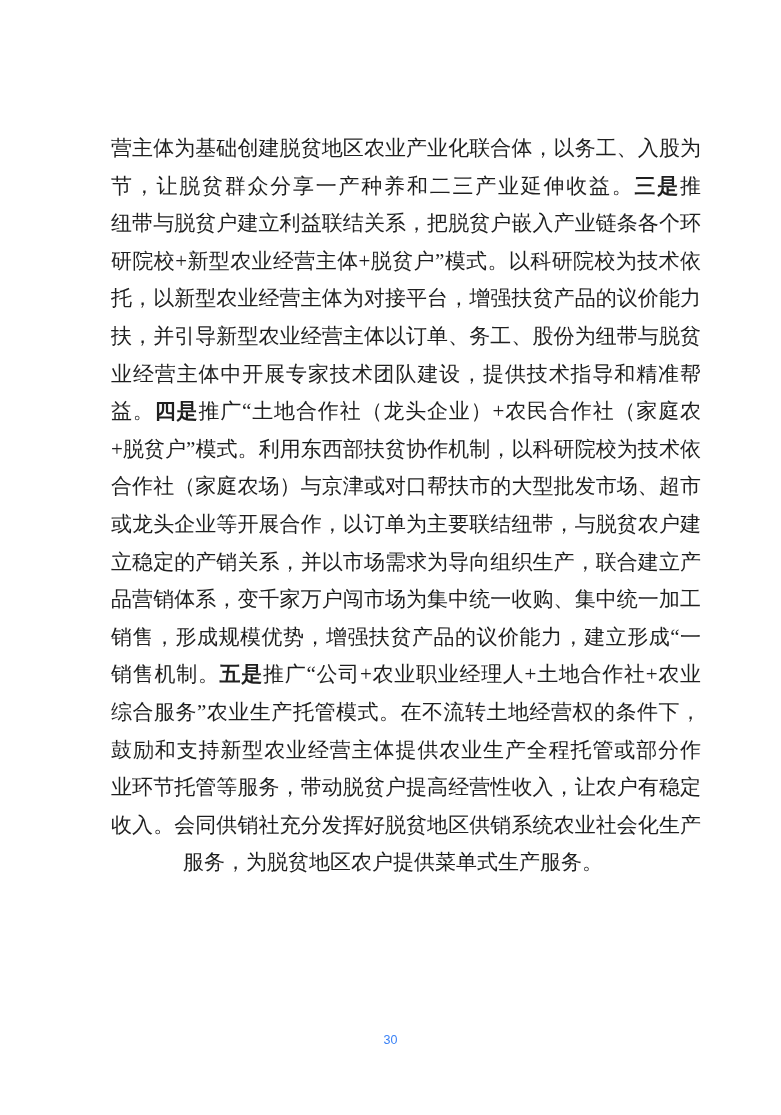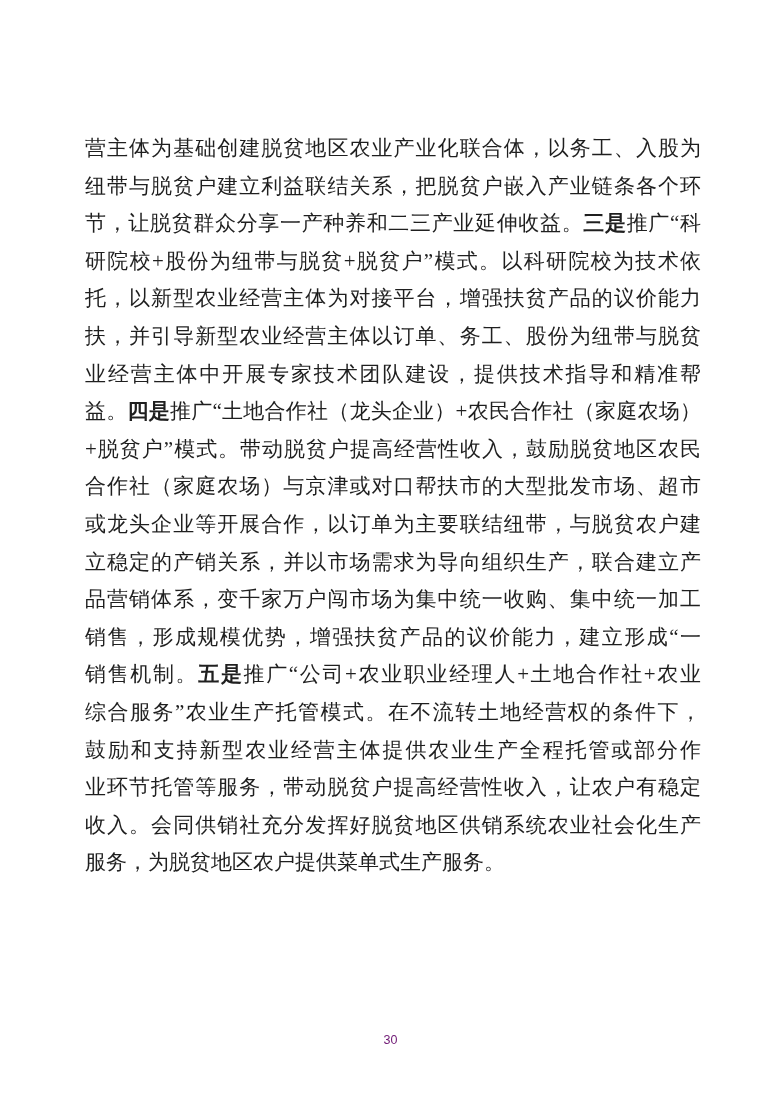--- a/index.html
+++ b/index.html
@@ -21,60 +21,61 @@
     top: 130px;
     width: 616px;
     color: #1f1f1f;
   }
   .doc-line {
     font-size: 21px;
     line-height: 37.6px;
     height: 37.6px;
     overflow: hidden;
     word-break: break-all;
-    text-align: left;
+    text-align: center;
   }
   .doc-line.just {
     text-align: justify;
     text-align-last: justify;
     text-justify: inter-character;
+    margin-left: 26px;
   }
   .seg { font-weight: normal; }
   .seg.bold { font-weight: bold; }
   .page-number {
     position: absolute;
     left: 0;
     right: 0;
     top: 1033px;
     text-align: center;
     font-family: "Liberation Sans", "DejaVu Sans", sans-serif;
     font-size: 12.5px;
     color: #333f50;
   }
 </style>
 </head>
 <body>
 
 <div class="page">
   <div class="doc-body" style="color: rgb(31, 31, 31);">
       <div class="doc-line just"><span class="seg">营主体为基础创建脱贫地区农业产业化联合体，以务工、入股为</span></div>
+      <div class="doc-line just"><span class="seg">节，让脱贫群众分享一产种养和二三产业延伸收益。</span><span class="seg bold">三是</span><span class="seg">推广“科</span></div>
       <div class="doc-line just"><span class="seg">纽带与脱贫户建立利益联结关系，把脱贫户嵌入产业链条各个环</span></div>
-      <div class="doc-line just"><span class="seg">节，让脱贫群众分享一产种养和二三产业延伸收益。</span><span class="seg bold">三是</span><span class="seg">推广“科</span></div>
-      <div class="doc-line just"><span class="seg">研院校+股份为纽带与脱贫+脱贫户”模式。以科研院校为技术依</span></div>
+      <div class="doc-line just"><span class="seg">研院校+新型农业经营主体+脱贫户”模式。以科研院校为技术依</span></div>
       <div class="doc-line just"><span class="seg">托，以新型农业经营主体为对接平台，增强扶贫产品的议价能力</span></div>
       <div class="doc-line just"><span class="seg">扶，并引导新型农业经营主体以订单、务工、股份为纽带与脱贫</span></div>
       <div class="doc-line just"><span class="seg">业经营主体中开展专家技术团队建设，提供技术指导和精准帮</span></div>
       <div class="doc-line just"><span class="seg">益。</span><span class="seg bold">四是</span><span class="seg">推广“土地合作社（龙头企业）+农民合作社（家庭农场）</span></div>
-      <div class="doc-line just"><span class="seg">+脱贫户”模式。带动脱贫户提高经营性收入，鼓励脱贫地区农民</span></div>
+      <div class="doc-line just"><span class="seg">+脱贫户”模式。利用东西部扶贫协作机制，以科研院校为技术依</span></div>
       <div class="doc-line just"><span class="seg">合作社（家庭农场）与京津或对口帮扶市的大型批发市场、超市</span></div>
       <div class="doc-line just"><span class="seg">或龙头企业等开展合作，以订单为主要联结纽带，与脱贫农户建</span></div>
       <div class="doc-line just"><span class="seg">立稳定的产销关系，并以市场需求为导向组织生产，联合建立产</span></div>
       <div class="doc-line just"><span class="seg">品营销体系，变千家万户闯市场为集中统一收购、集中统一加工</span></div>
       <div class="doc-line just"><span class="seg">销售，形成规模优势，增强扶贫产品的议价能力，建立形成“一</span></div>
       <div class="doc-line just"><span class="seg">销售机制。</span><span class="seg bold">五是</span><span class="seg">推广“公司+农业职业经理人+土地合作社+农业</span></div>
       <div class="doc-line just"><span class="seg">综合服务”农业生产托管模式。在不流转土地经营权的条件下，</span></div>
       <div class="doc-line just"><span class="seg">鼓励和支持新型农业经营主体提供农业生产全程托管或部分作</span></div>
       <div class="doc-line just"><span class="seg">业环节托管等服务，带动脱贫户提高经营性收入，让农户有稳定</span></div>
       <div class="doc-line just"><span class="seg">收入。会同供销社充分发挥好脱贫地区供销系统农业社会化生产</span></div>
       <div class="doc-line"><span class="seg">服务，为脱贫地区农户提供菜单式生产服务。</span></div>
     </div>
-  <div class="page-number" style="color: #701a75;">30</div>
+  <div class="page-number" style="color: #3b82f6;">30</div>
 </div>
 
 </body></html>

